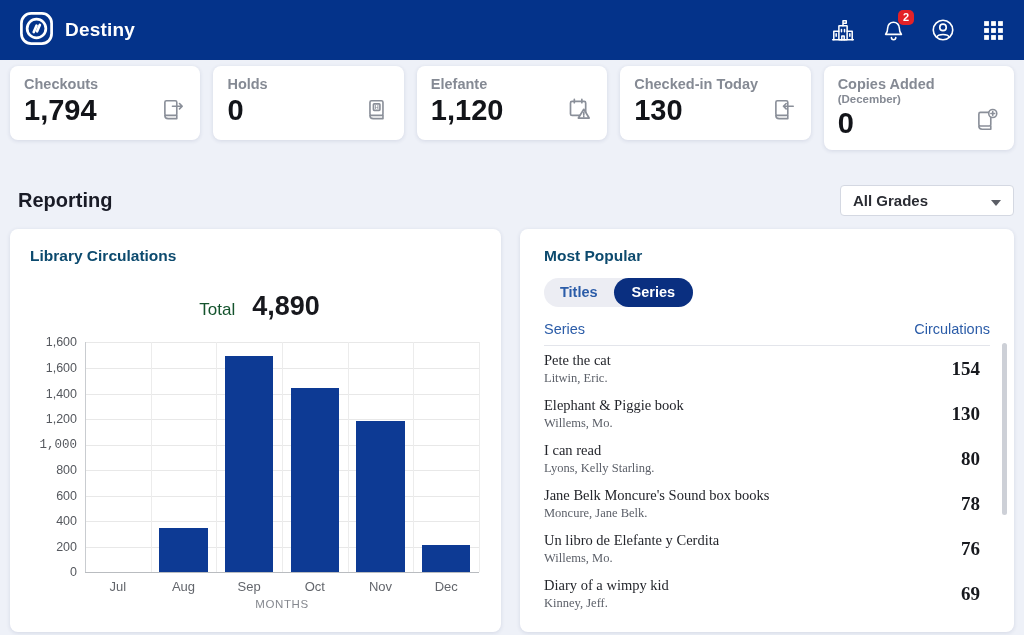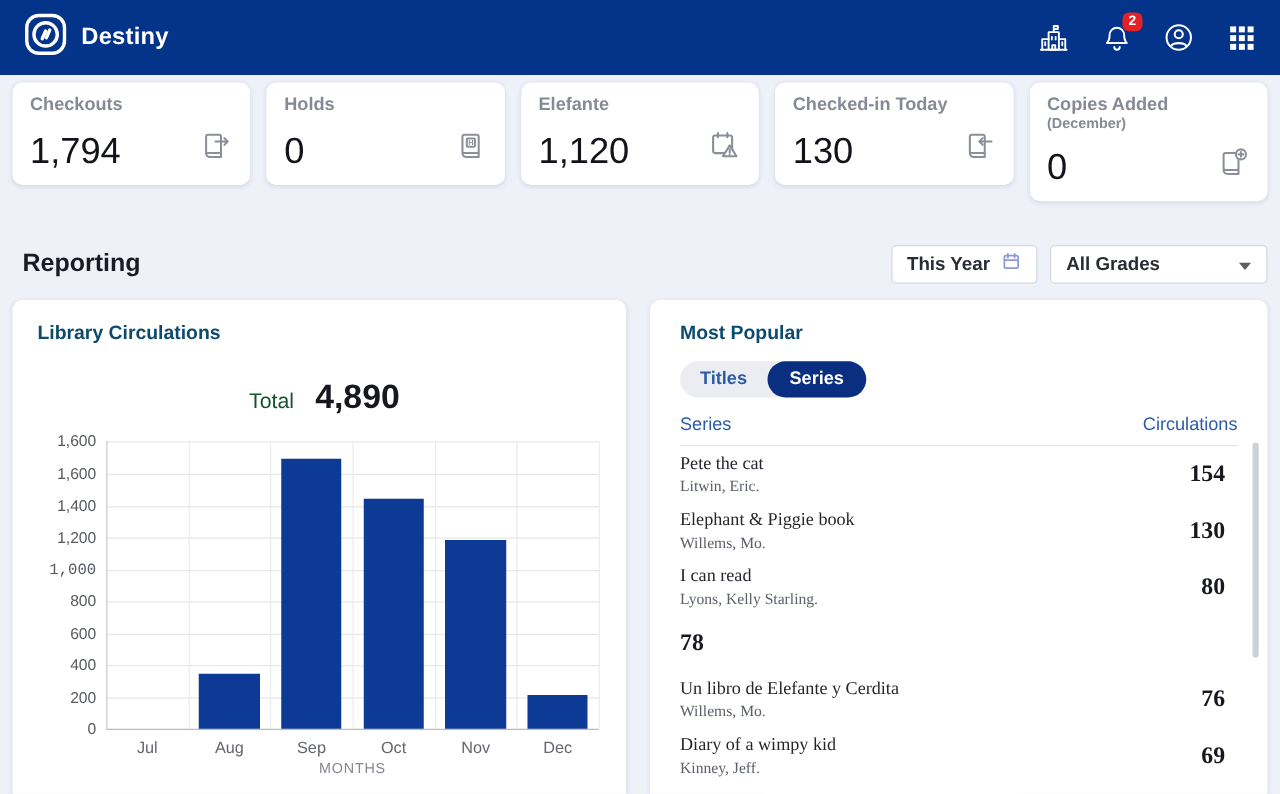--- a/index.html
+++ b/index.html
@@ -18,21 +18,21 @@
   .nav-ic{width:26px;height:26px;color:#fff;position:relative;display:flex;align-items:center;justify-content:center;cursor:pointer;}
   .badge{position:absolute;top:-7px;right:-8px;background:var(--badge-red);color:#fff;font-size:11px;font-weight:700;
          border-radius:5px;padding:1px 5px;line-height:13px;}
 
   
   .stats{display:flex;gap:13px;padding:6px 10px 0;align-items:flex-start;}
   .card{background:#fff;border-radius:8px;box-shadow:0 1px 4px rgba(25,45,90,.12);width:218px;min-height:74px;
         padding:10px 14px 12px;position:relative;cursor:pointer;}
   .card-label{font-size:14.5px;font-weight:700;color:#858a94;}
   .card-sublabel{font-size:11.5px;font-weight:700;color:#858a94;margin-top:1px;}
-  .card-value{font-size:29px;font-weight:400;color:#121419;margin-top:14px;line-height:1.05;}
+  .card-value{font-size:29px;font-weight:700;color:#121419;margin-top:3px;line-height:1.05;}
   .card-ic{position:absolute;right:14px;bottom:13px;color:#8a8f99;}
 
   
   .report-bar{display:flex;align-items:center;padding:0 10px;margin-top:34px;height:32px;}
   .report-title{font-size:20px;font-weight:700;color:#191b26;margin-left:8px;}
   .controls{margin-left:auto;display:flex;gap:10px;}
   .ctl{background:#fff;border:1px solid #d4d8e2;border-radius:4px;height:31px;display:flex;align-items:center;
        padding:0 12px;font-size:15px;font-weight:700;color:#2a2c33;cursor:pointer;}
   .ctl-cal{gap:9px;}
   .ctl-select{width:174px;justify-content:space-between;}
@@ -186,29 +186,20 @@
         <circle cx="17.3" cy="6" r="3.7" fill="#ffffff"></circle>
         <path d="M17.3 4.3 v3.4 M15.6 6 h3.4"></path>
       </svg>
     </span>
   </div>
 </div>
 
 <div class="report-bar">
   <div class="report-title">Reporting</div>
   <div class="controls">
-    <div class="ctl ctl-cal">
-      <span>This Year</span>
-      <span>
-        <svg width="16" height="16" viewBox="0 0 16 16" fill="none" stroke="#8d99d9" stroke-width="1.4" stroke-linecap="round">
-          <rect x="2.5" y="3.5" width="11" height="10" rx="1.3"></rect>
-          <path d="M5.3 2 v3 M10.7 2 v3 M2.5 7 h11"></path>
-        </svg>
-      </span>
-    </div>
     <div class="ctl ctl-select">
       <span>All Grades</span>
       <span>
         <svg width="10" height="6" viewBox="0 0 10 6" fill="#5b5e66">
             <path d="M0 0 H10 L5 6 Z"></path>
           </svg>
       </span>
     </div>
   </div>
 </div>
@@ -293,20 +284,24 @@
           <div class="lvalue">130</div>
         </div>
         <div class="lrow">
           <div class="ltext">
             <div class="ltitle">I can read</div>
             <div class="lauthor">Lyons, Kelly Starling.</div>
           </div>
           <div class="lvalue">80</div>
         </div>
         <div class="lrow">
+          <div class="ltext">
+            <div class="ltitle">Jane Belk Moncure's Sound box books</div>
+            <div class="lauthor">Moncure, Jane Belk.</div>
+          </div>
           <div class="lvalue">78</div>
         </div>
         <div class="lrow">
           <div class="ltext">
             <div class="ltitle">Un libro de Elefante y Cerdita</div>
             <div class="lauthor">Willems, Mo.</div>
           </div>
           <div class="lvalue">76</div>
         </div>
         <div class="lrow">

